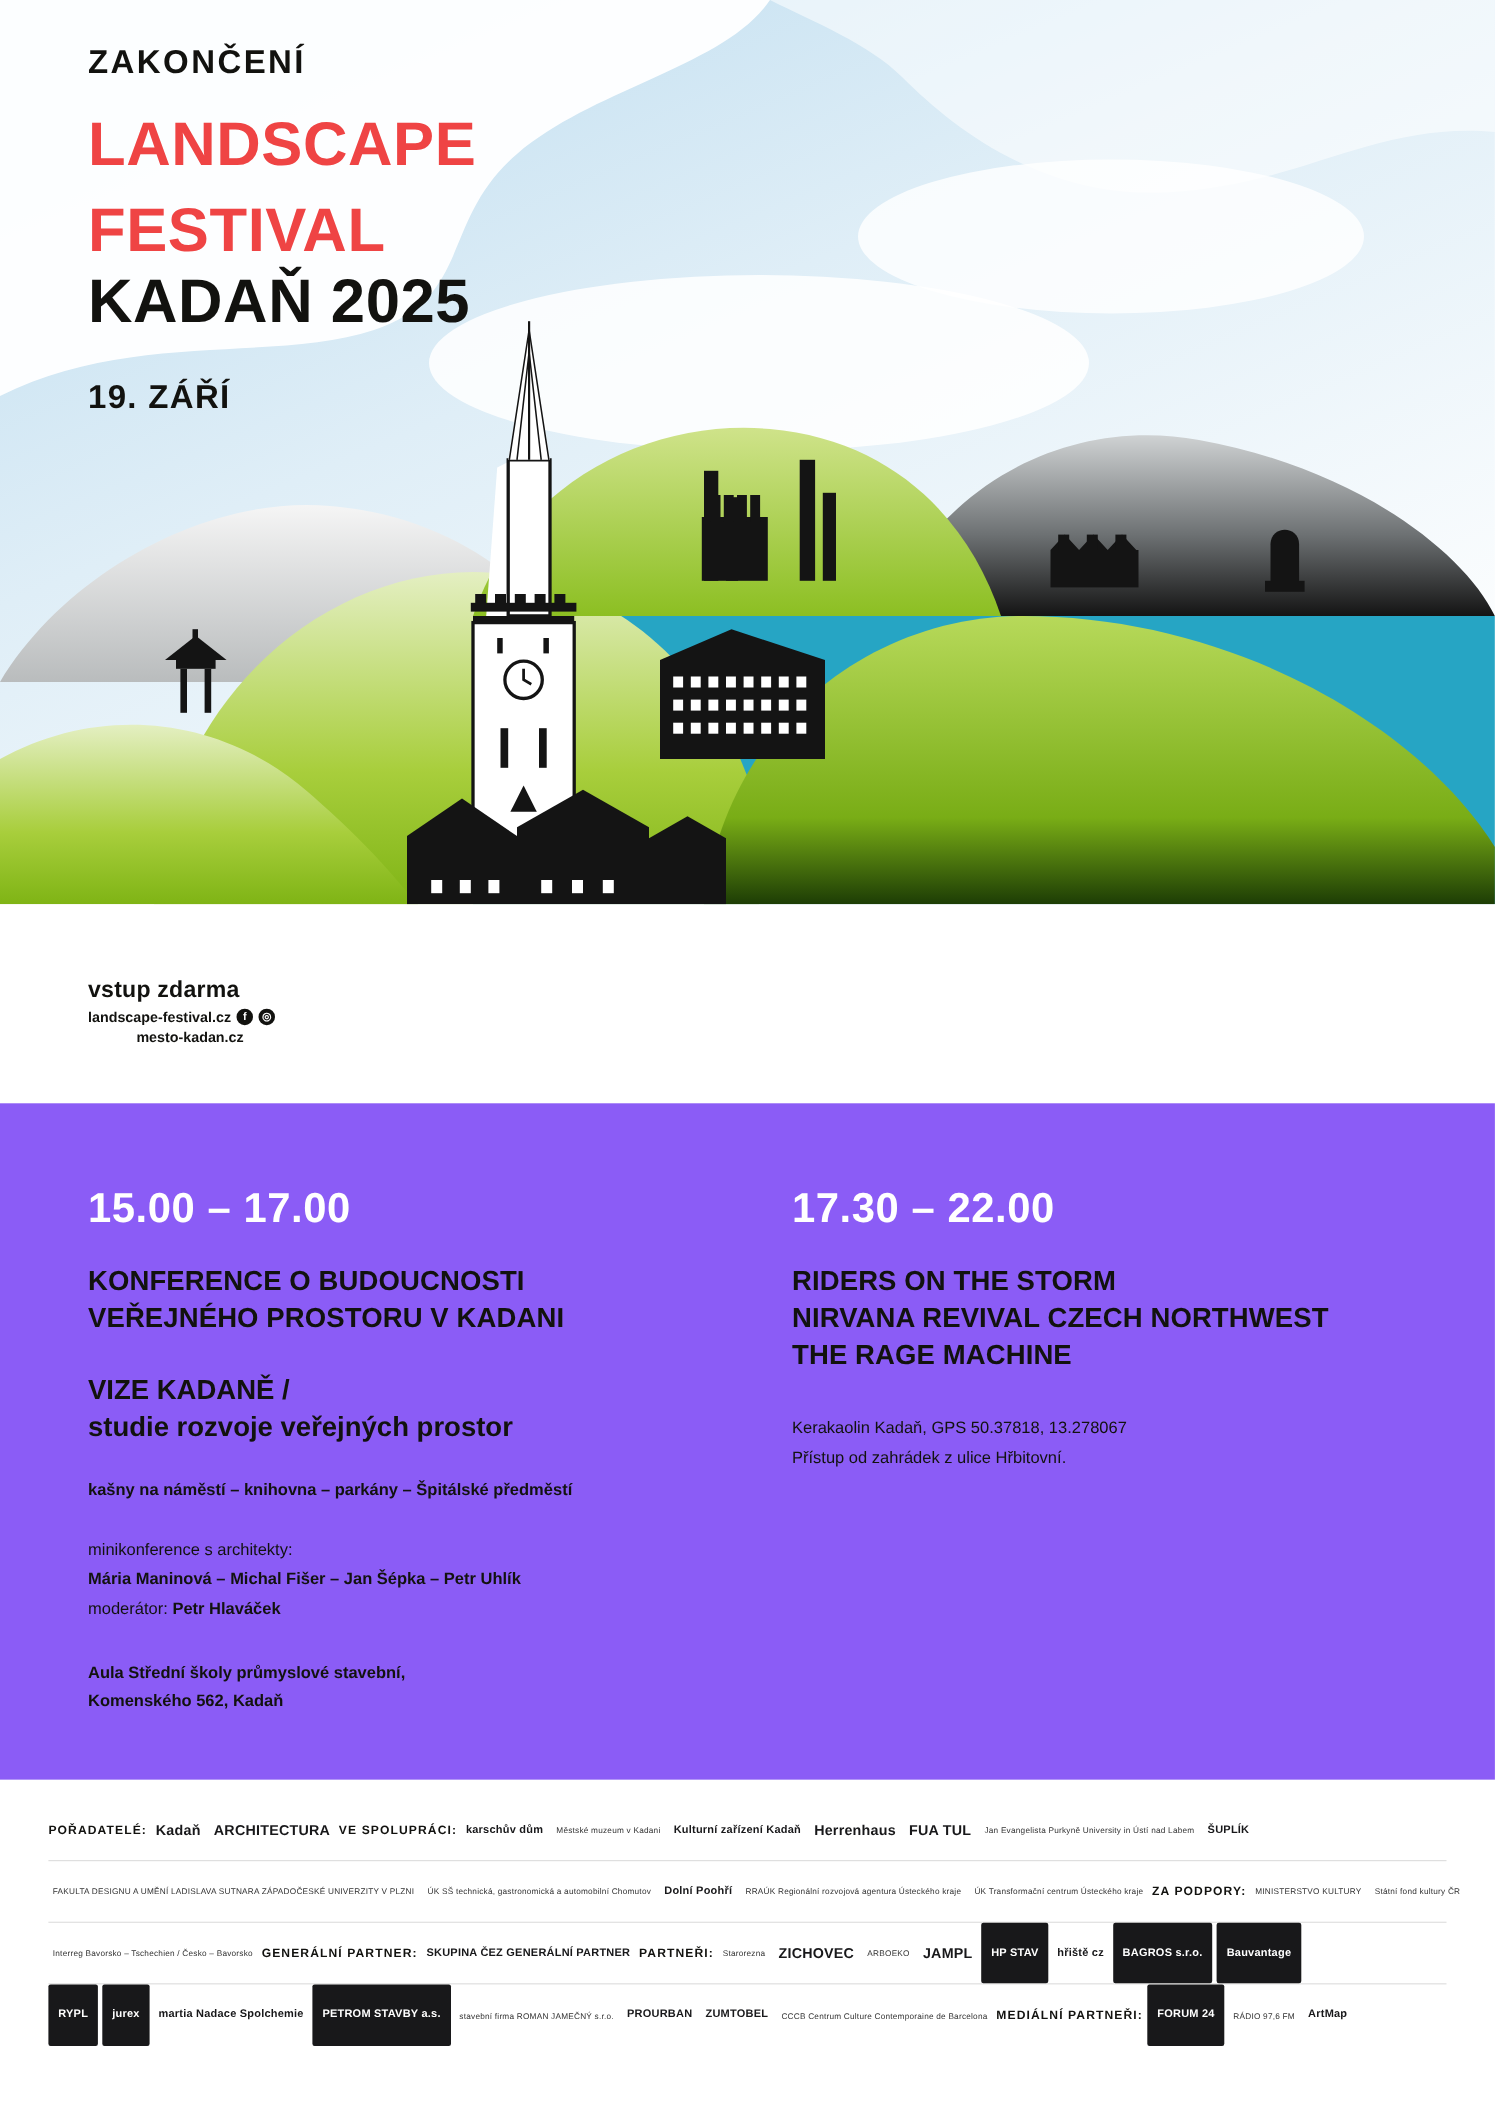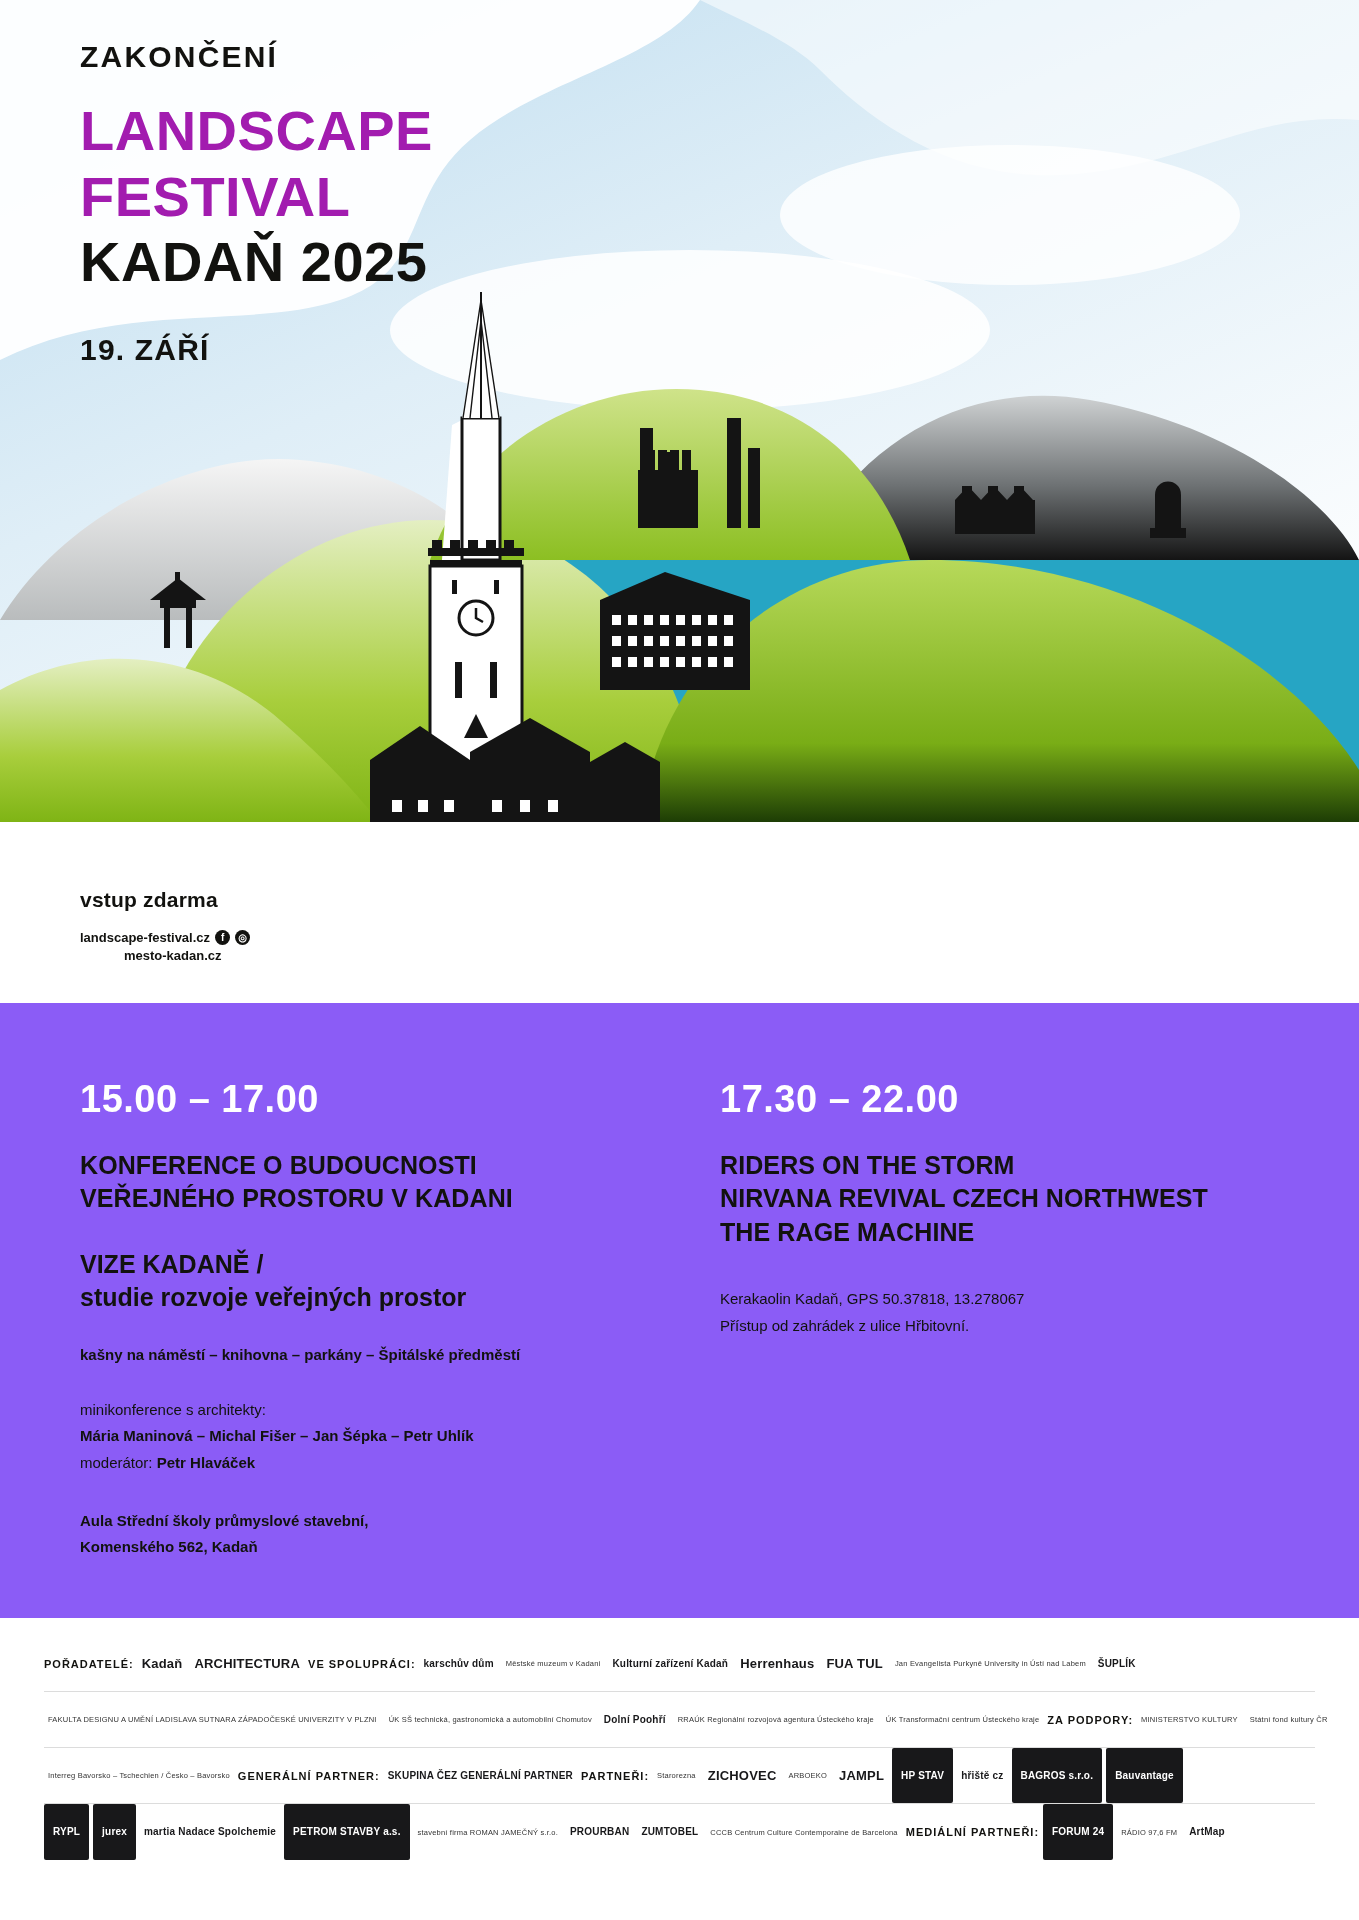--- a/index.html
+++ b/index.html
@@ -43,21 +43,21 @@
     line-height: 1;
     margin-bottom: 26px;
   }
   .h-big {
     font-size: 56px;
     font-weight: bold;
     letter-spacing: 0.5px;
     line-height: 1.17;
     color: #12120f;
   }
-  .h-big .green { color: #a21caf; }
+  .h-big .green { color: #ef4444; margin-top: 12px; }
   .h-date {
     margin-top: 38px;
     font-size: 30px;
     font-weight: bold;
     letter-spacing: 1.2px;
     color: #12120f;
   }
 
   
   .entry {
@@ -66,21 +66,21 @@
     top: 888px;
     z-index: 20;
   }
   .entry-title {
     font-size: 21px;
     font-weight: bold;
     color: #12120f;
     letter-spacing: 0.2px;
   }
   .entry-line {
-    margin-top: 18px;
+    margin-top: 5px;
     font-size: 13px;
     font-weight: bold;
     color: #12120f;
     display: flex;
     align-items: center;
     gap: 5px;
   }
   .entry-line2 {
     margin-top: 3px;
     font-size: 13px;

